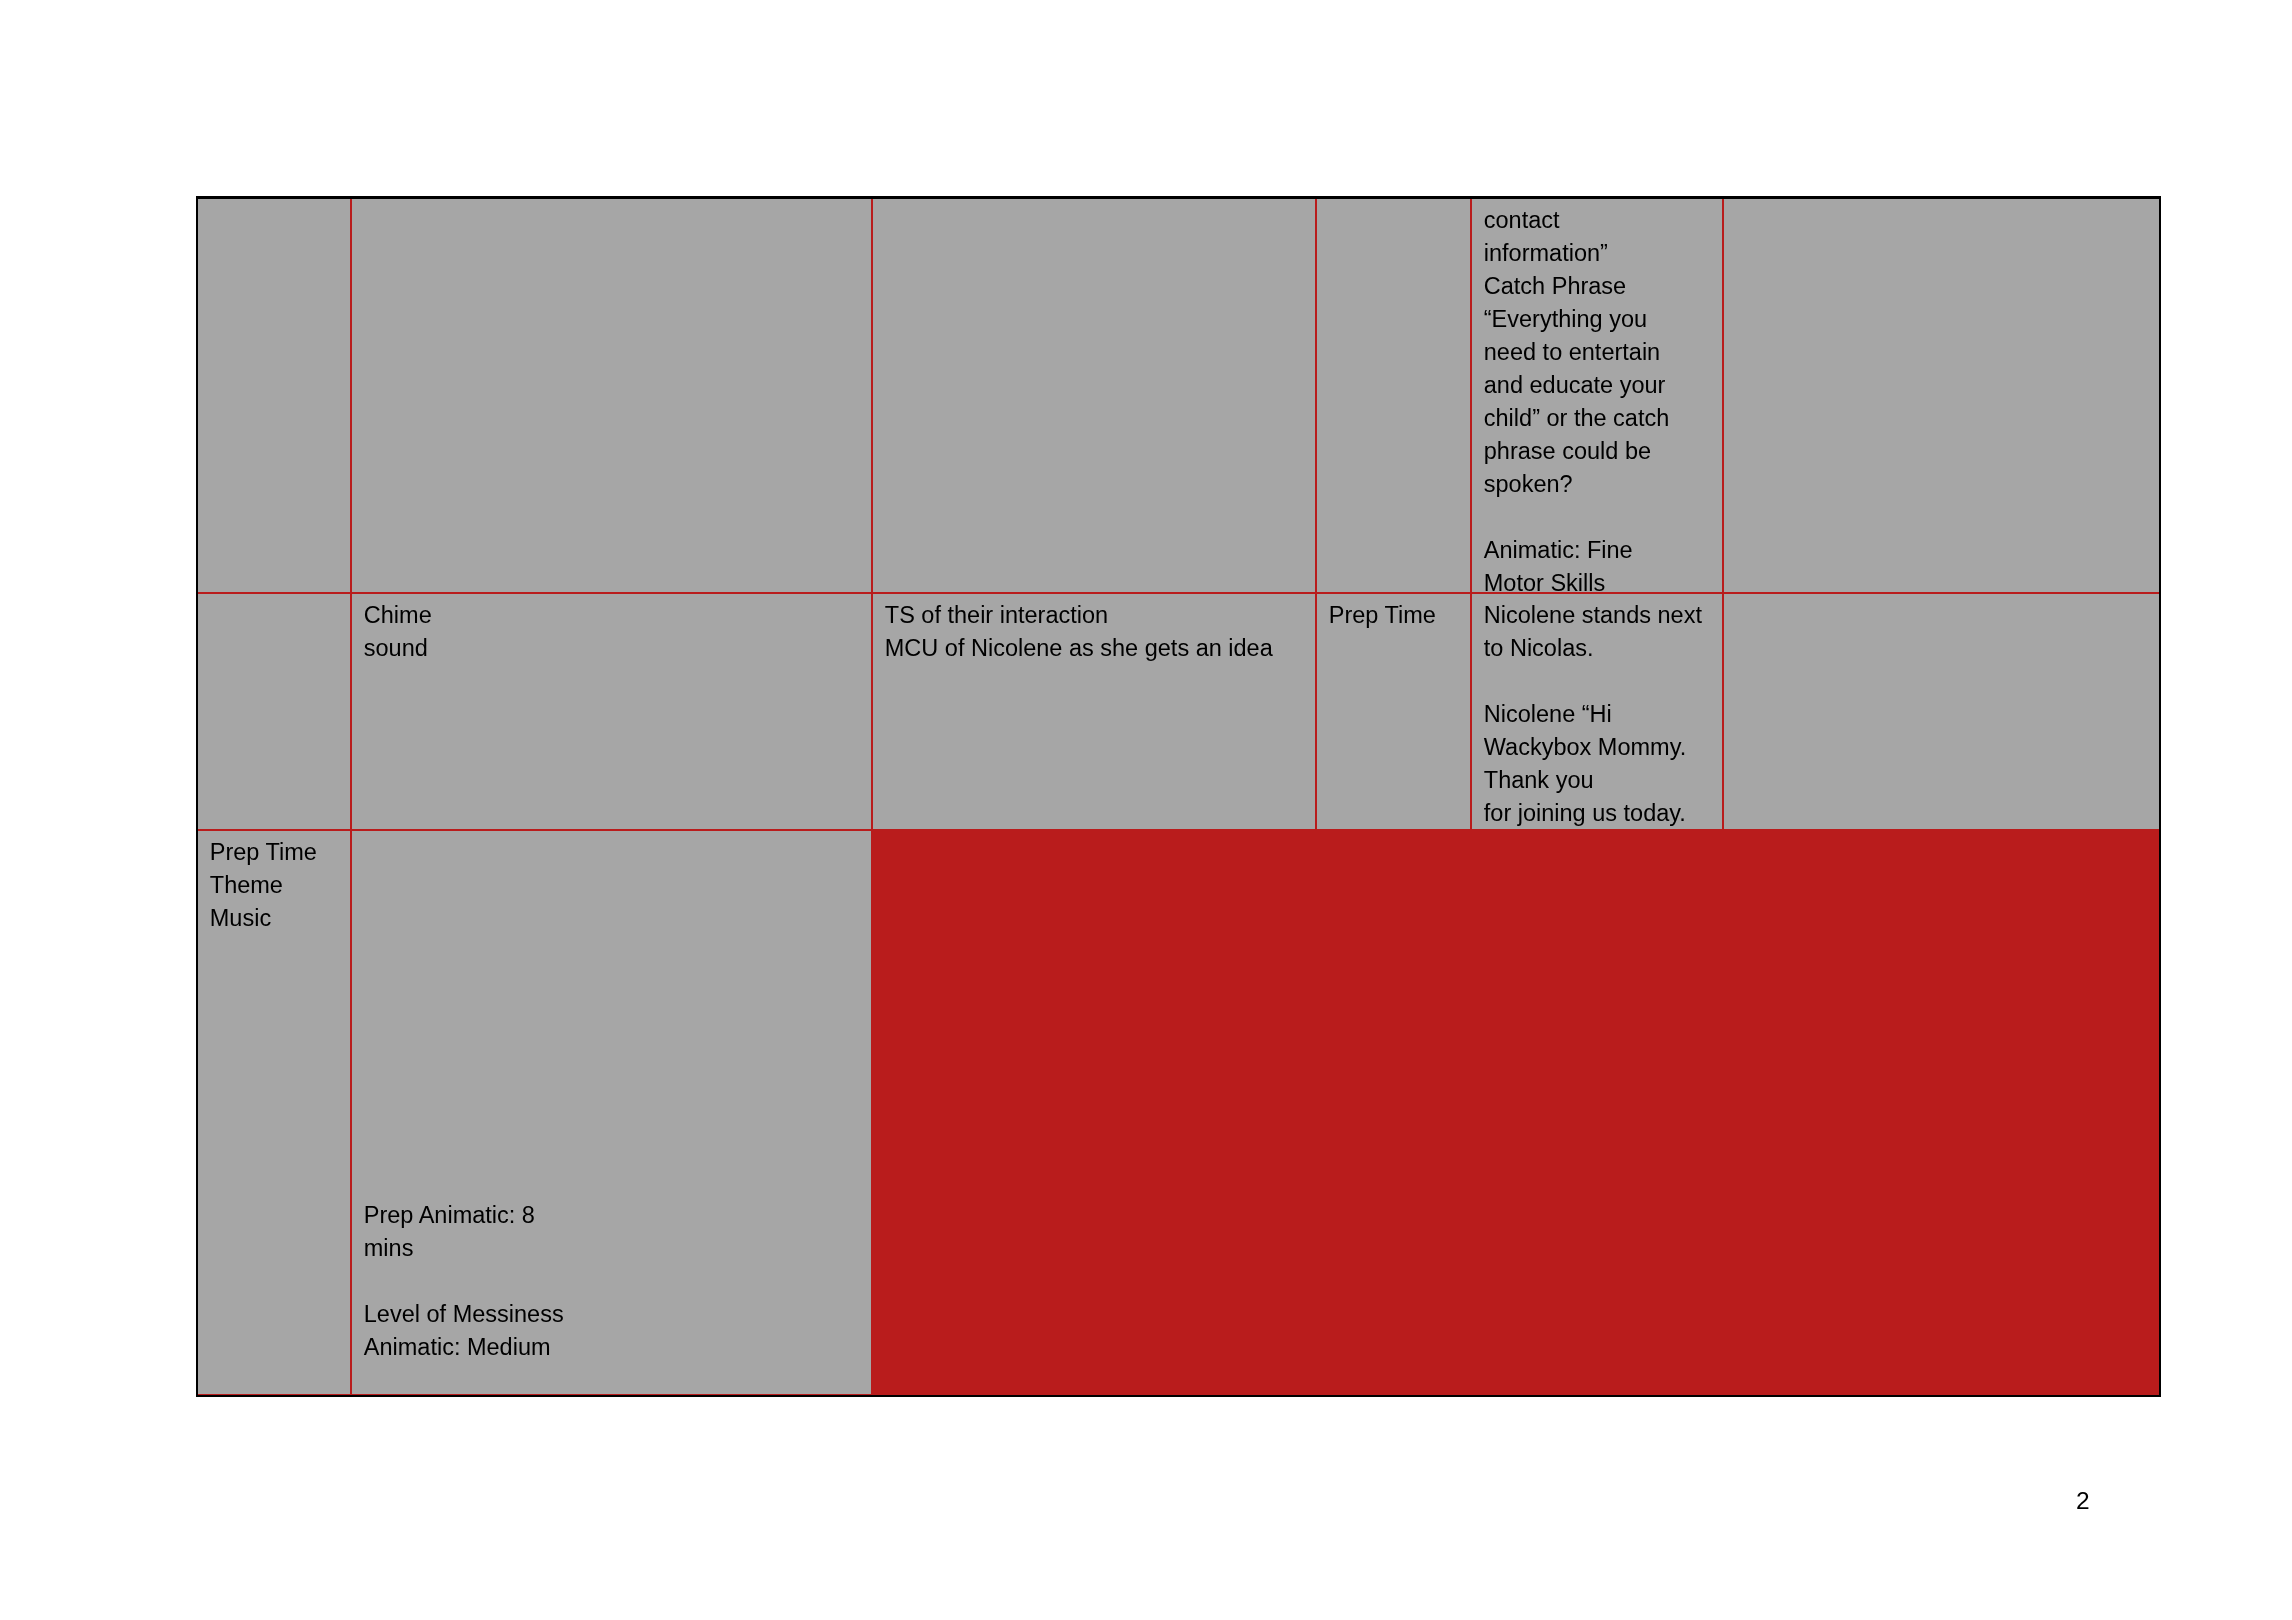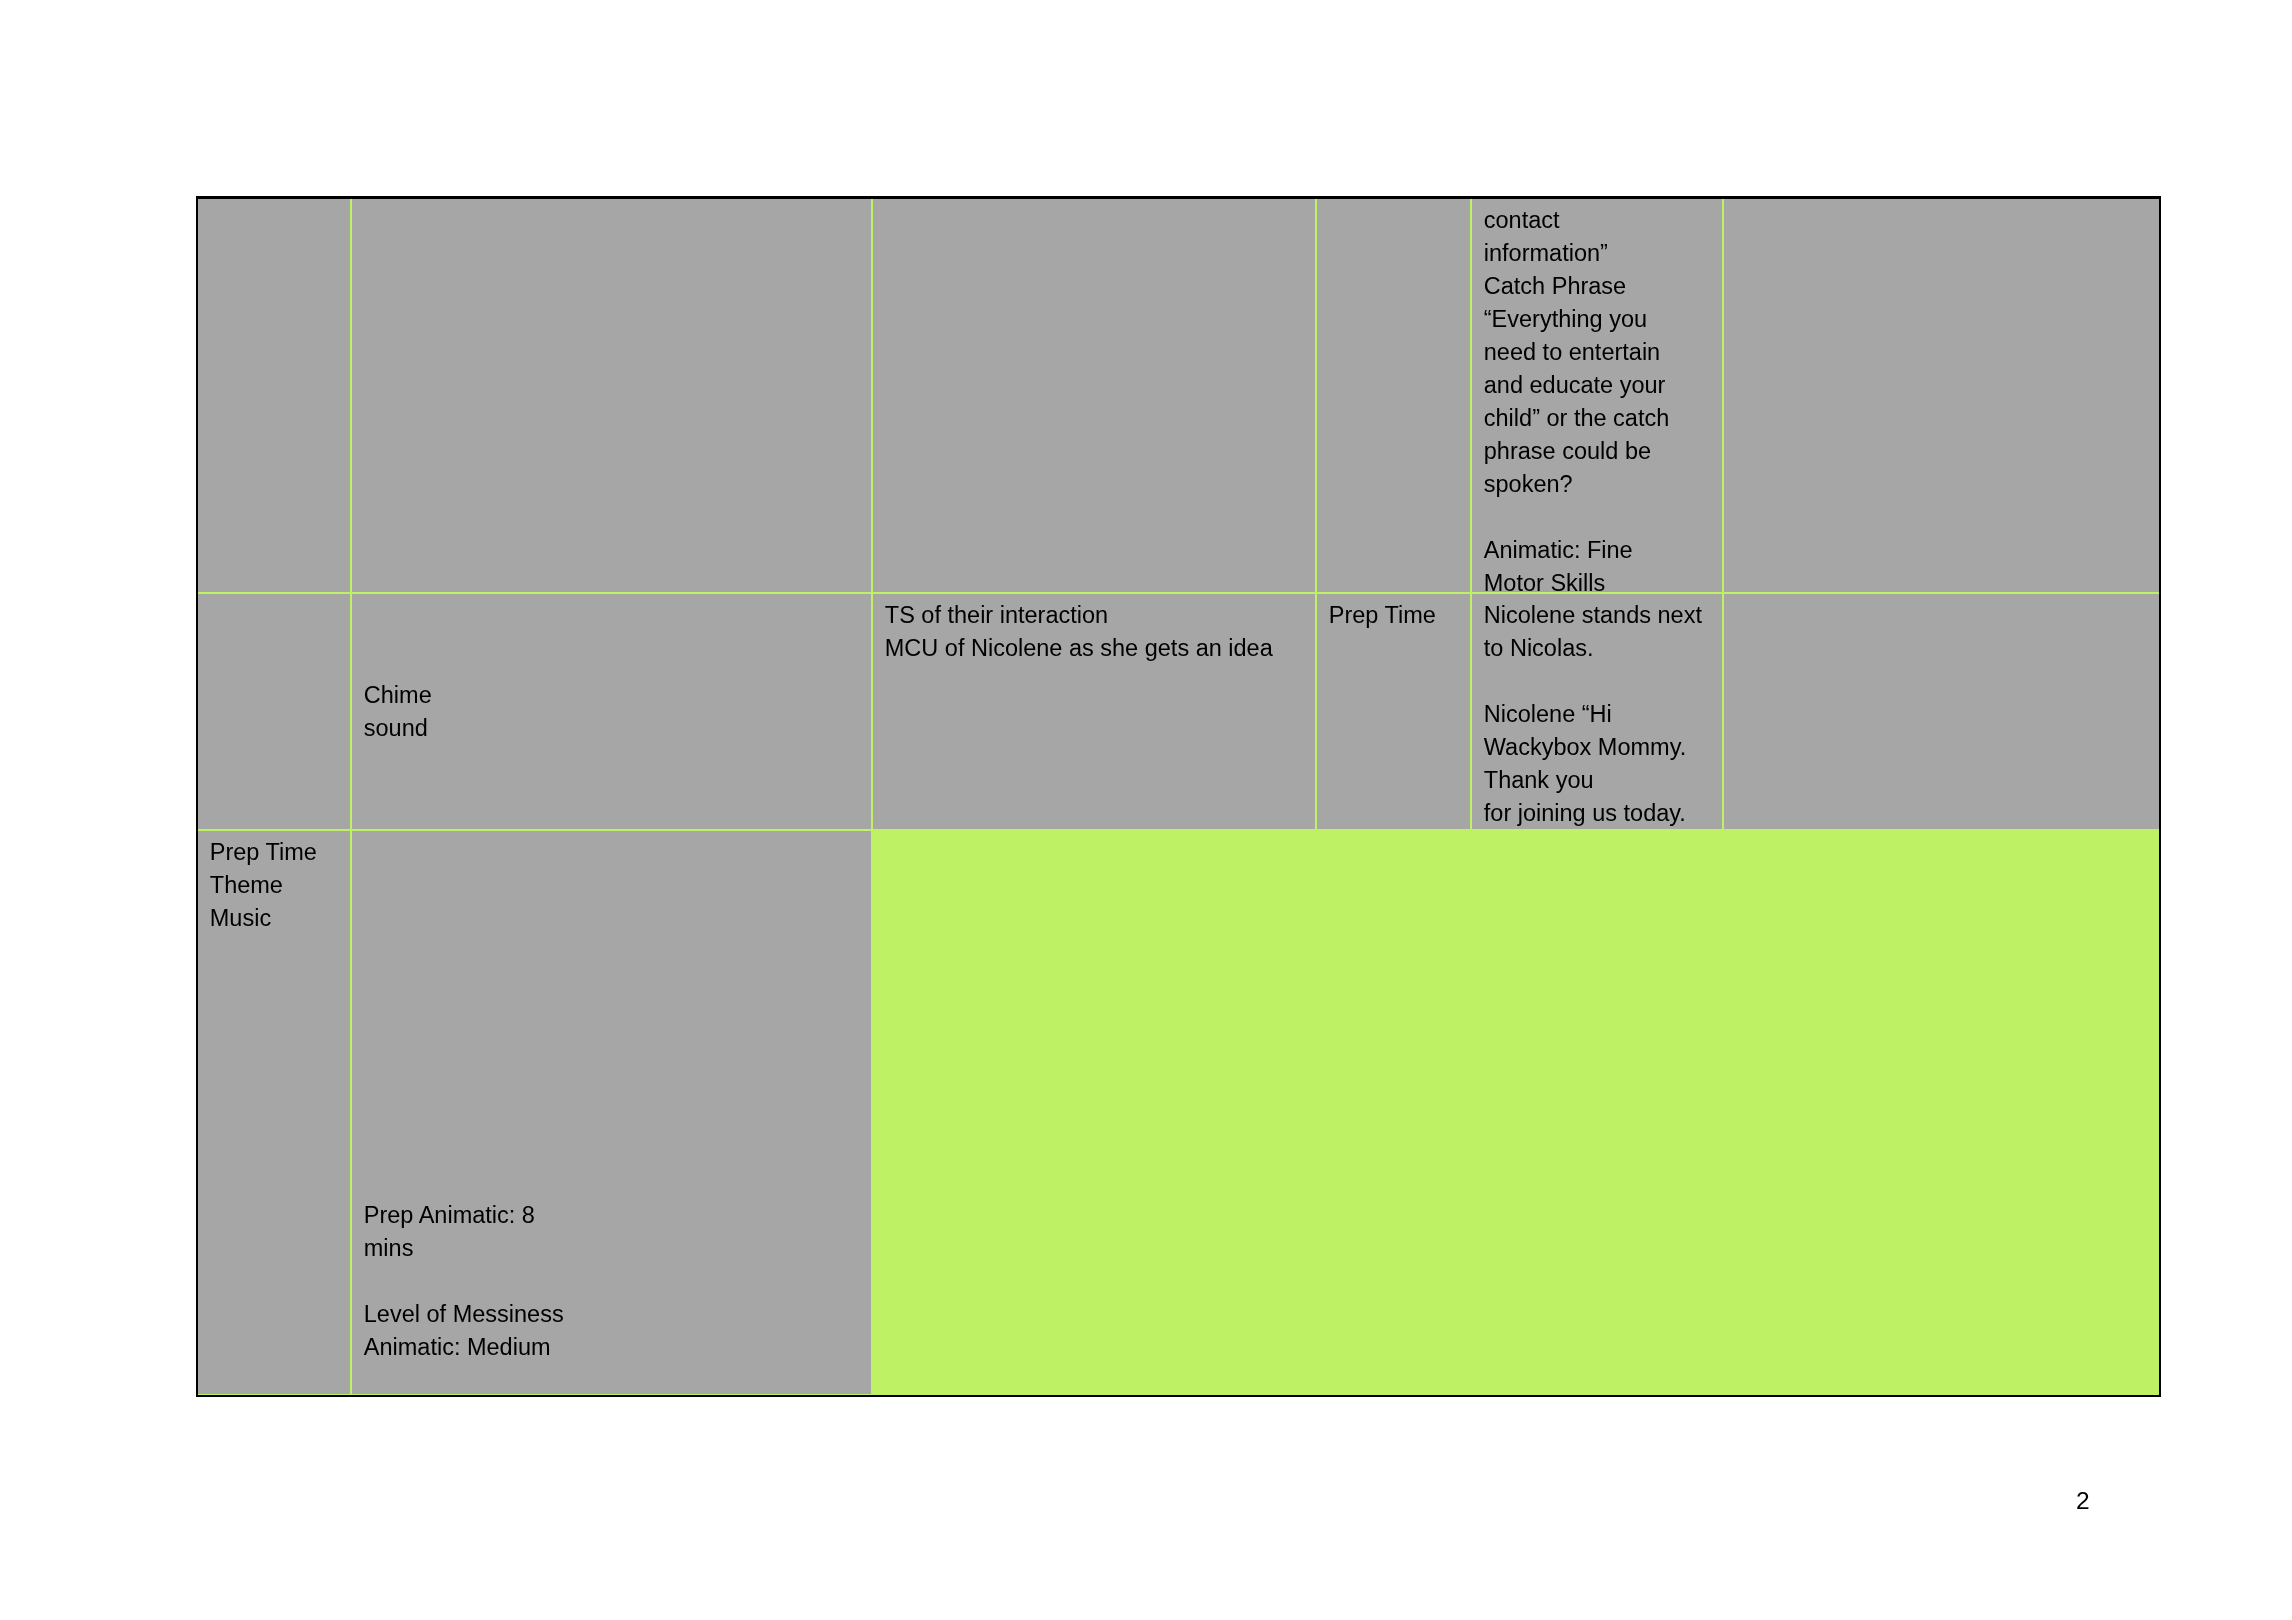--- a/index.html
+++ b/index.html
@@ -8,36 +8,36 @@
     background: #ffffff;
     font-family: "Liberation Sans", sans-serif;
     color: #000000;
   }
   .page { position: relative; width: 2293px; height: 1620px; background: #ffffff; overflow: hidden; }
 
   .script-table {
     position: absolute;
     left: 196px; top: 196px;
     width: 1965px; height: 1201px;
-    background: #bef264;
+    background: #b91c1c;
     border: 2px solid #000000;
     border-top-width: 3.9px;
     display: grid;
     grid-template-columns: 152px 519px 442px 153px 250px 435px;
     grid-template-rows: 393px 235px 563px;
     gap: 2px;
   }
   .cell {
     background: #a6a6a6;
     overflow: hidden;
     padding: 4.9px 11.8px;
     display: flex;
     flex-direction: column;
   }
-  .cell.v-center { justify-content: center; }
+  .cell.v-center { }
   .ct {
     white-space: pre-line;
     font-size: 23.5px;
     line-height: 33px;
   }
   .materials-list { margin-top: 33px; }
   .list-row { display: flex; font-size: 23.5px; line-height: 33px; }
   .li-num { margin-left: 50px; width: 53px; }
   .li-label { flex: 1; }
 

